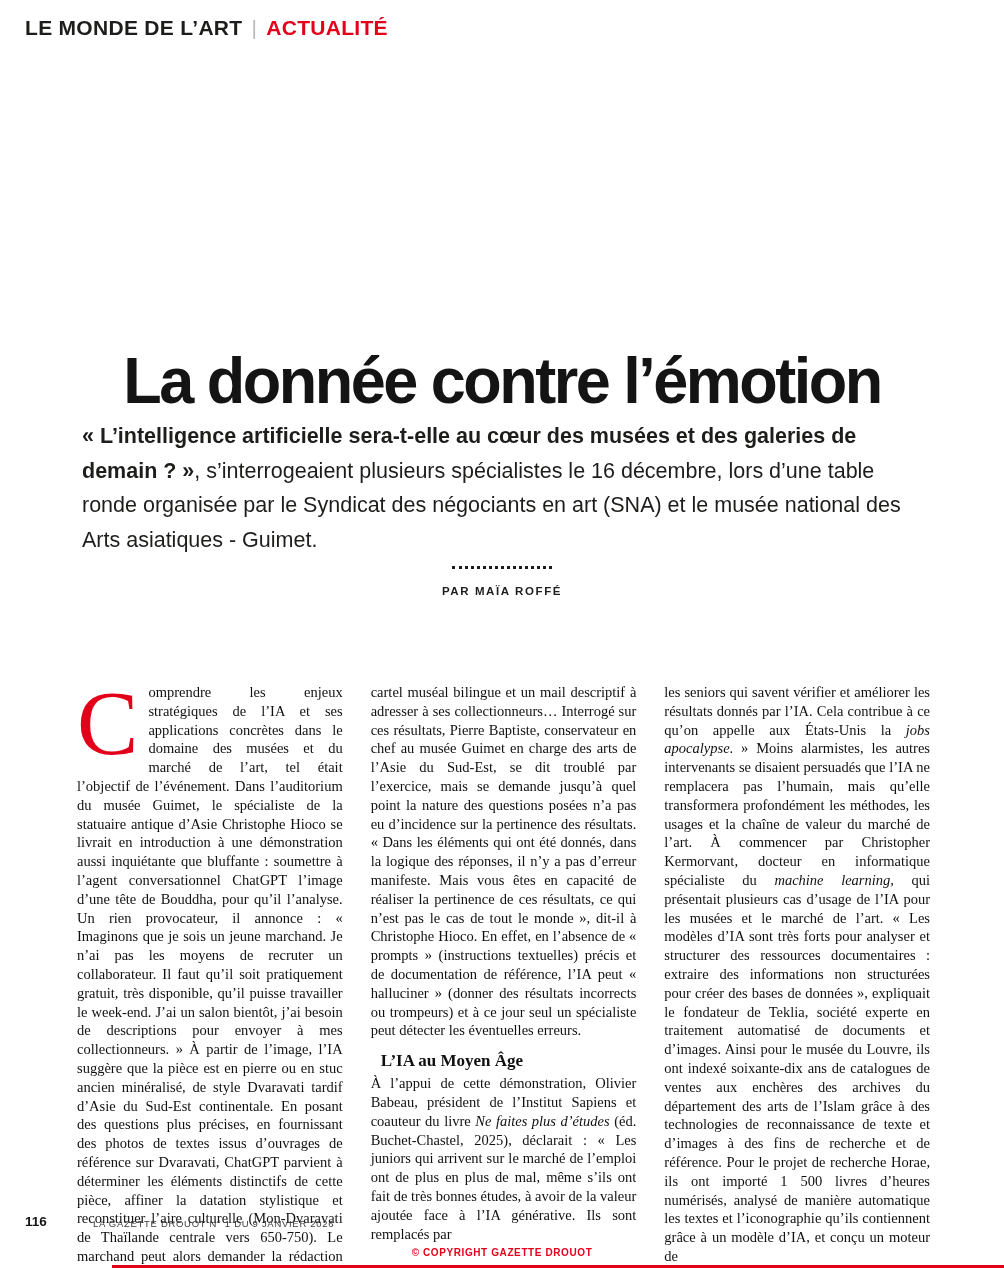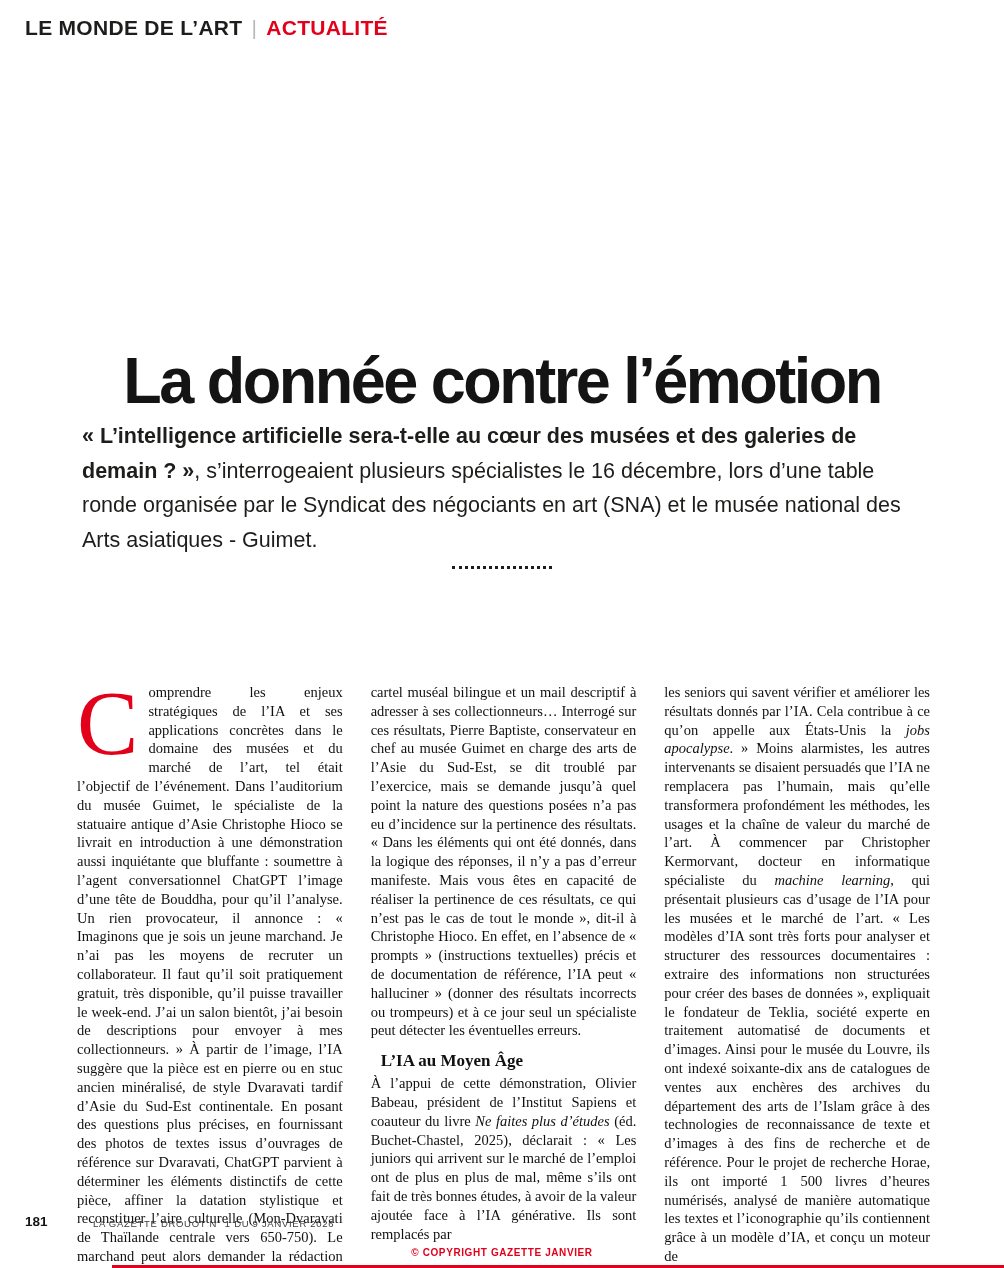--- a/index.html
+++ b/index.html
@@ -110,33 +110,34 @@
   </div>
 
   <h1 class="headline">La donnée contre l’émotion</h1>
 
   <div class="standfirst">
     <b>« L’intelligence artificielle sera-t-elle au cœur des musées et des galeries de demain ? »</b><span>, s’interrogeaient plusieurs spécialistes le 16 décembre, lors d’une table ronde organisée par le Syndicat des négociants en art (SNA) et le musée national des Arts asiatiques - Guimet.</span>
   </div>
 
   <div class="dots"></div>
 
+  <div class="byline">PAR MAÏA ROFFÉ</div>
 
   <div class="columns">
       <div class="column">
         <p><span class="dropcap">C</span><span>omprendre les enjeux stratégiques de l’IA et ses applications concrètes dans le domaine des musées et du marché de l’art, tel était l’objectif de l’événement. Dans l’auditorium du musée Guimet, le spécialiste de la statuaire antique d’Asie Christophe Hioco se livrait en introduction à une démonstration aussi inquiétante que bluffante : soumettre à l’agent conversationnel ChatGPT l’image d’une tête de Bouddha, pour qu’il l’analyse. Un rien provocateur, il annonce : « Imaginons que je sois un jeune marchand. Je n’ai pas les moyens de recruter un collaborateur. Il faut qu’il soit pratiquement gratuit, très disponible, qu’il puisse travailler le week-end. J’ai un salon bientôt, j’ai besoin de descriptions pour envoyer à mes collectionneurs. » À partir de l’image, l’IA suggère que la pièce est en pierre ou en stuc ancien minéralisé, de style Dvaravati tardif d’Asie du Sud-Est continentale. En posant des questions plus précises, en fournissant des photos de textes issus d’ouvrages de référence sur Dvaravati, ChatGPT parvient à déterminer les éléments distinctifs de cette pièce, affiner la datation stylistique et reconstituer l’aire culturelle (Mon-Dvaravati de Thaïlande centrale vers 650-750). Le marchand peut alors demander la rédaction d’un</span></p>
       </div>
       <div class="column">
         <p><span>cartel muséal bilingue et un mail descriptif à adresser à ses collectionneurs… Interrogé sur ces résultats, Pierre Baptiste, conservateur en chef au musée Guimet en charge des arts de l’Asie du Sud-Est, se dit troublé par l’exercice, mais se demande jusqu’à quel point la nature des questions posées n’a pas eu d’incidence sur la pertinence des résultats. « Dans les éléments qui ont été donnés, dans la logique des réponses, il n’y a pas d’erreur manifeste. Mais vous êtes en capacité de réaliser la pertinence de ces résultats, ce qui n’est pas le cas de tout le monde », dit-il à Christophe Hioco. En effet, en l’absence de « prompts » (instructions textuelles) précis et de documentation de référence, l’IA peut « halluciner » (donner des résultats incorrects ou trompeurs) et à ce jour seul un spécialiste peut détecter les éventuelles erreurs.</span></p>
         <h3 class="subhead">L’IA au Moyen Âge</h3>
         <p><span>À l’appui de cette démonstration, Olivier Babeau, président de l’Institut Sapiens et coauteur du livre </span><i>Ne faites plus d’études</i><span> (éd. Buchet-Chastel, 2025), déclarait : « Les juniors qui arrivent sur le marché de l’emploi ont de plus en plus de mal, même s’ils ont fait de très bonnes études, à avoir de la valeur ajoutée face à l’IA générative. Ils sont remplacés par</span></p>
       </div>
       <div class="column">
         <p><span>les seniors qui savent vérifier et améliorer les résultats donnés par l’IA. Cela contribue à ce qu’on appelle aux États-Unis la </span><i>jobs apocalypse</i><span>. » Moins alarmistes, les autres intervenants se disaient persuadés que l’IA ne remplacera pas l’humain, mais qu’elle transformera profondément les méthodes, les usages et la chaîne de valeur du marché de l’art. À commencer par Christopher Kermorvant, docteur en informatique spécialiste du </span><i>machine learning</i><span>, qui présentait plusieurs cas d’usage de l’IA pour les musées et le marché de l’art. « Les modèles d’IA sont très forts pour analyser et structurer des ressources documentaires : extraire des informations non structurées pour créer des bases de données », expliquait le fondateur de Teklia, société experte en traitement automatisé de documents et d’images. Ainsi pour le musée du Louvre, ils ont indexé soixante-dix ans de catalogues de ventes aux enchères des archives du département des arts de l’Islam grâce à des technologies de reconnaissance de texte et d’images à des fins de recherche et de référence. Pour le projet de recherche Horae, ils ont importé 1 500 livres d’heures numérisés, analysé de manière automatique les textes et l’iconographie qu’ils contiennent grâce à un modèle d’IA, et conçu un moteur de</span></p>
       </div>
     </div>
 
-  <div class="page-num">181</div>
+  <div class="page-num">116</div>
   <div class="issue-line">LA GAZETTE DROUOT N° 1 DU 9 JANVIER 2026</div>
-  <div class="copyright">© COPYRIGHT GAZETTE JANVIER</div>
+  <div class="copyright">© COPYRIGHT GAZETTE DROUOT</div>
   <div class="bottom-rule"></div>
 
 </div>
 
 </body></html>

